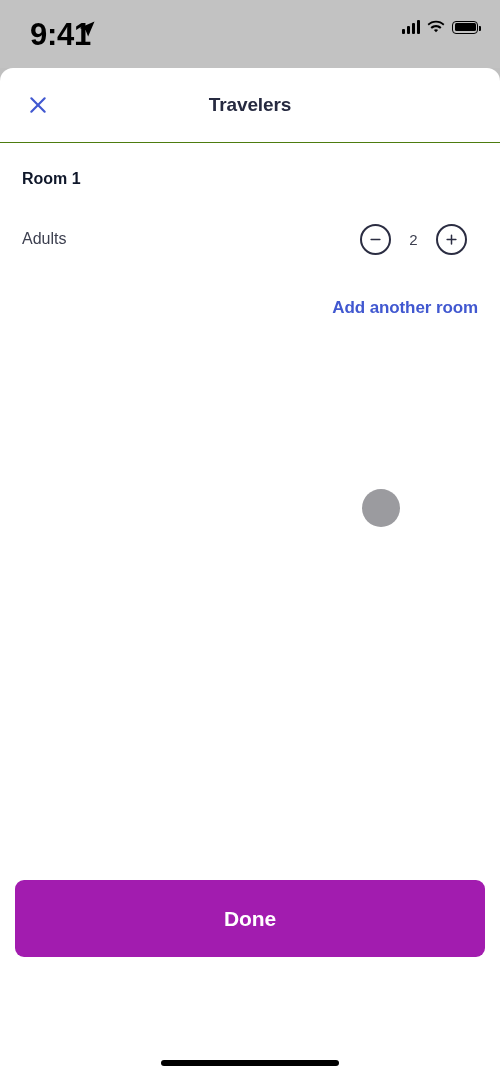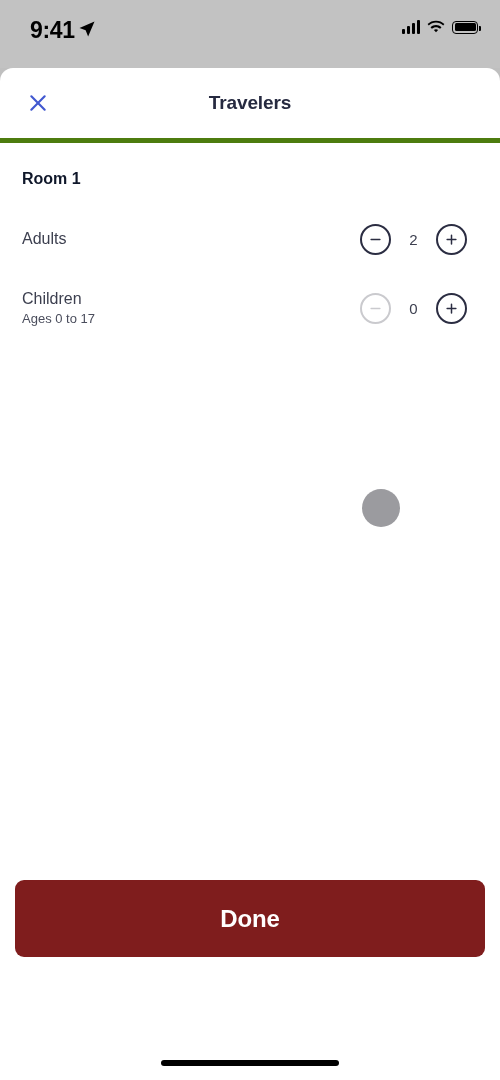--- a/index.html
+++ b/index.html
@@ -16,21 +16,21 @@
   }
 
   
   #status-bar {
     position:absolute; top:0; left:0;
     width:500px; height:68px;
     background:#c2c2c2;
   }
   #clock {
     position:absolute; left:30px; top:17px;
-    font-size:23px; font-weight:bold; color:#000;
+    font-size:31px; font-weight:bold; color:#000;
     letter-spacing:-0.3px;
   }
   #loc-arrow {
     position:absolute; left:78px; top:20px;
     width:18px; height:18px; color:#000;
   }
   #status-right {
     position:absolute; right:22px; top:20px;
     display:flex; align-items:center; gap:7px;
   }
@@ -56,21 +56,21 @@
   #sheet {
     position:absolute; top:68px; left:0;
     width:500px; height:1012px;
     background:#ffffff;
     border-radius:13px 13px 0 0;
   }
 
   
   #header {
     position:relative; height:75px;
-    border-bottom:5px solid #4d7c0f;
+    border-bottom:1px solid #4d7c0f;
   }
   #close-btn {
     position:absolute; left:22px; top:50%; transform:translateY(-50%);
     width:32px; height:32px;
     display:flex; align-items:center; justify-content:center;
     cursor:pointer; background:none; border:none;
   }
   #close-btn svg { width:20px; height:20px; }
   #page-title {
     position:absolute; left:0; right:0; top:50%;
@@ -121,23 +121,23 @@
   #touch-indicator {
     position:absolute; left:362px; top:489px;
     width:38px; height:38px; border-radius:50%;
     background:#9b9b9f;
   }
 
   
   #done-button {
     position:absolute; left:15px; top:880px;
     width:470px; height:77px;
-    background:#7f1d1d; color:#fff;
+    background:#a21caf; color:#fff;
     border:none; border-radius:9px;
-    font-size:24px; font-weight:bold;
+    font-size:21px; font-weight:bold;
     font-family:"Liberation Sans", sans-serif;
     cursor:pointer; letter-spacing:-0.1px;
   }
   #home-indicator {
     position:absolute; left:50%; top:1060px;
     transform:translateX(-50%);
     width:178px; height:6px;
     background:#000; border-radius:3px;
   }
 </style>
@@ -194,40 +194,24 @@
         </button>
         <span class="count">2</span>
         <button class="step-btn">
           <svg viewBox="0 0 24 24" fill="none" stroke="#2b2d42" stroke-width="2.4" stroke-linecap="round">
             <path d="M5 12H19M12 5V19"></path>
           </svg>
         </button>
       </div>
     </div>
 
-    <div class="counter-row" id="row-children">
-      <div class="row-labels">
-        <span class="row-label">Children</span>
-        <span class="row-sub">Ages 0 to 17</span>
-      </div>
-      <div class="stepper">
-        <button class="step-btn disabled">
-          <svg viewBox="0 0 24 24" fill="none" stroke="#cacace" stroke-width="2.4" stroke-linecap="round">
-            <path d="M5 12H19"></path>
-          </svg>
-        </button>
-        <span class="count">0</span>
-        <button class="step-btn">
-          <svg viewBox="0 0 24 24" fill="none" stroke="#2b2d42" stroke-width="2.4" stroke-linecap="round">
-            <path d="M5 12H19M12 5V19"></path>
-          </svg>
-        </button>
-      </div>
-    </div>
-
+
+    <div id="add-room-wrap">
+      <button id="add-room-link">Add another room</button>
+    </div>
 
   </div>
 
   <div id="touch-indicator"></div>
 
   <button id="done-button">Done</button>
 
   <div id="home-indicator"></div>
 
 </div>

